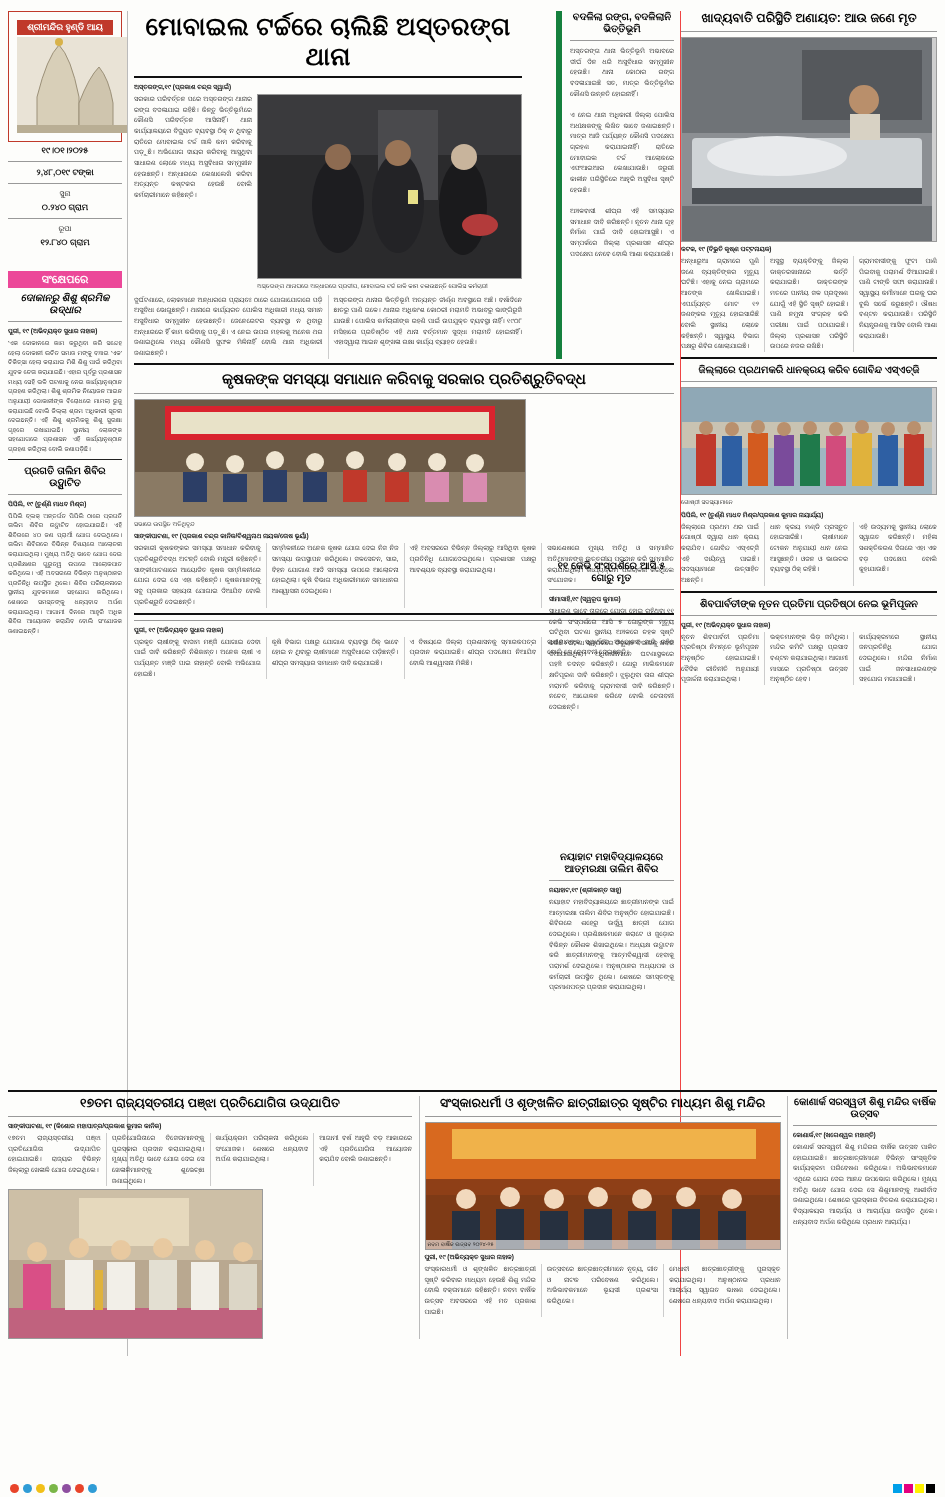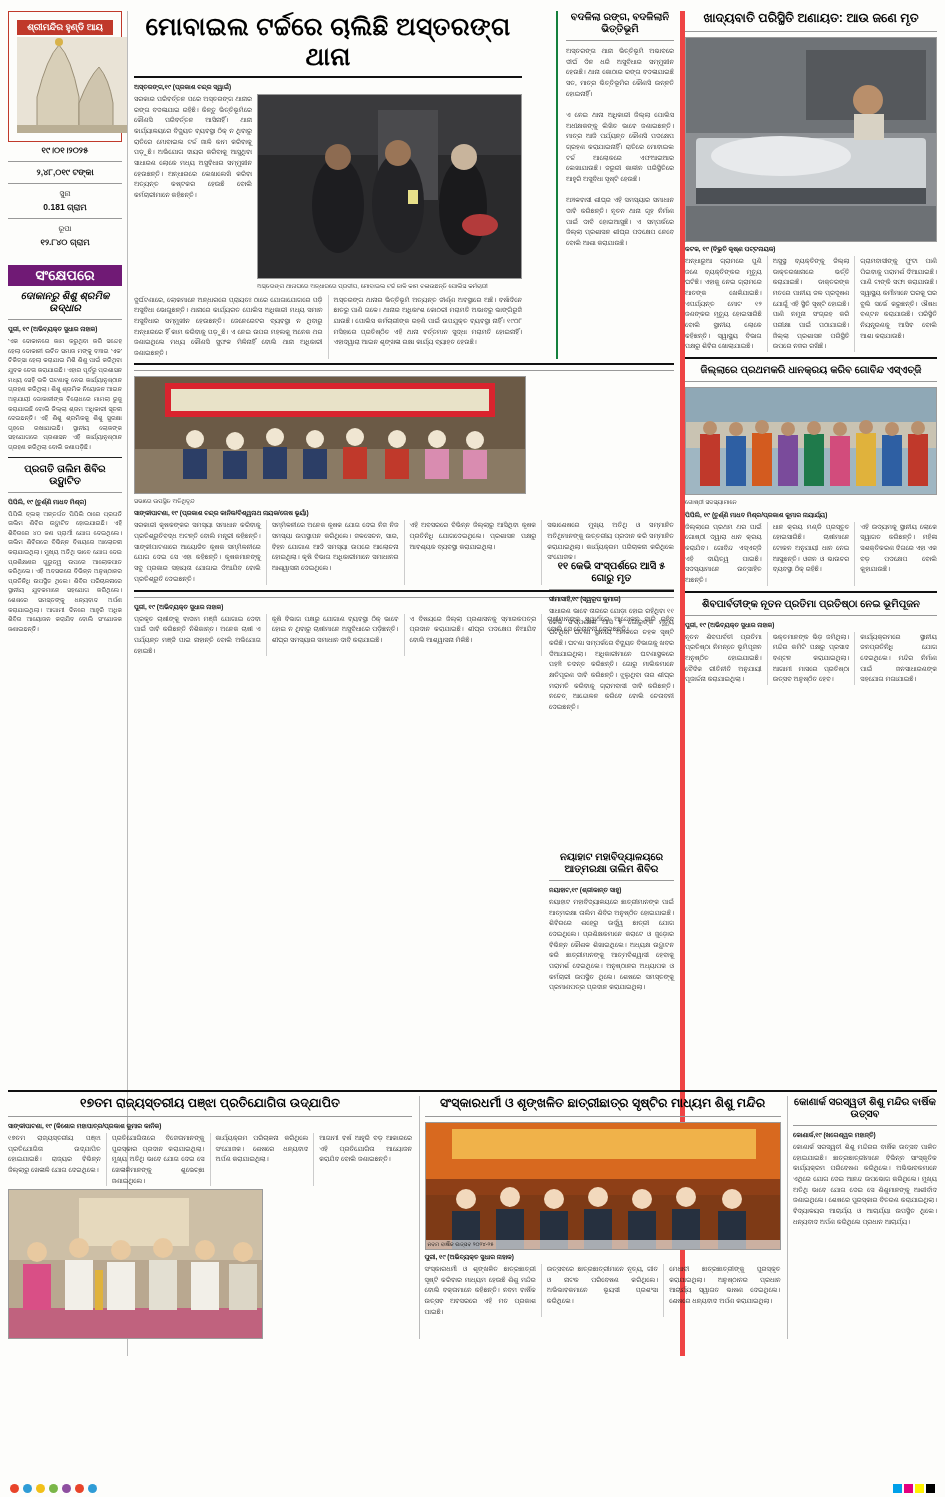--- a/index.html
+++ b/index.html
@@ -36,21 +36,21 @@
   .mast-date { font-size:11px; line-height:1.5; color:#111; }
   .mast-right { display:flex; align-items:center; gap:10px; }
   .mast-title { font-size:34px; font-weight:bold; letter-spacing:1px; }
   .mast-pageno { font-size:30px; font-weight:bold; border-left:2px solid #111; padding-left:12px; }
 
   
   .cols { display:flex; gap:6px; margin-top:5px; height:1345px; }
   .col { position:relative; }
   .c1 { width:120px; border-right:1px solid #bbb; padding-right:5px; }
   .c-mid { width:540px; }
-  .c-right { width:258px; border-left:5px solid #ef4444; }
+  .c-right { width:258px; border-left:1px solid #ef4444; }
 
   .hl { border-top:1px solid #222; margin:5px 0; }
   .hl.thin { border-top:1px solid #999; }
 
   
   .body-text {
     font-size:6.6px; line-height:1.62; text-align:justify; color:#1a1a1a;
     hyphens:auto; word-break:break-word;
   }
   .body-text.sm { font-size:6.2px; line-height:1.55; }
@@ -70,21 +70,21 @@
   .colsplit { display:flex; gap:5px; }
   .colsplit > div { flex:1; }
   .colsplit > div + div { border-left:1px solid #ccc; padding-left:5px; }
 
   
   .temple-box { border:1px solid #c0392b; padding:8px; text-align:center; }
   .temple-title { background:#c0392b; color:#fff; font-size:9px; font-weight:bold; padding:2px; line-height:1.25; }
   .temple-img { height:96px; background:linear-gradient(#e8e2d5,#cfc6b2); margin-top:2px; position:relative; }
   .rate-line { font-size:8.5px; text-align:center; margin-top:3px; font-weight:bold; }
   .rate-line.small { font-size:7.5px; font-weight:normal; }
-  .sanksep { background:#701a75; color:#fff; font-size:14px; font-weight:bold; text-align:center; padding:2px 0; margin-top:17px; }
+  .sanksep { background:#ec4899; color:#fff; font-size:11px; font-weight:bold; text-align:center; padding:2px 0; margin-top:23px; }
 
   
   .bottom-strip {
     position:absolute; left:0; bottom:0; width:945px; height:18px;
     display:flex; align-items:center; justify-content:space-between; padding:0 10px;
   }
   .dots { display:flex; gap:4px; }
   .dot { width:9px; height:9px; border-radius:50%; }
   .swatches { display:flex; gap:2px; }
   .sw { width:9px; height:9px; } .mt3{margin-top:3px;} .mt5{margin-top:4px;font-style:italic;}
@@ -110,21 +110,21 @@
             <circle cx="42" cy="5" r="4" fill="#d8b24a"></circle>
             <rect x="0" y="88" width="110" height="8" fill="#b9ae94"></rect>
           </svg>
         </div>
       </div>
       <div class="rate-line">୧୯।୦୧।୨୦୨୫</div>
       <div class="hl thin"></div>
       <div class="rate-line">୨,୪୮,୦୧୯ ଟଙ୍କା</div>
       <div class="hl thin"></div>
       <div class="rate-line small">ସୁନା</div>
-      <div class="rate-line">0.181 ଗ୍ରାମ</div>
+      <div class="rate-line">୦.୨୪୦ ଗ୍ରାମ</div>
       <div class="hl thin"></div>
       <div class="rate-line small">ରୂପା</div>
       <div class="rate-line">୧୨.୮୪୦ ଗ୍ରାମ</div>
 
       <div class="sanksep">ସଂକ୍ଷେପରେ</div>
 
       <div class="hd hd-sm mt5">ଦୋକାନରୁ ଶିଶୁ ଶ୍ରମିକ ଉଦ୍ଧାର</div>
       <div class="hl thin"></div>
       <div class="byline">ପୁରୀ, ୧୯ (ଅଭିବ୍ୟକ୍ତ ସୁଧାର ନାହାକ)</div>
       <div class="body-text sm">'ଏକ ଦୋକାନରେ କାମ କରୁଥିବା କରି ସନ୍ଦେହ ହେଲା ଦୋକାନୀ ଉଚିତ ସମାଜ ମଙ୍କୁ ବଞ୍ଚାଇ 'ଏକ' ଚିକିତ୍ସା ହେଲା କରାଯାଇ ମିଶି ଶିଶୁ ପାଇଁ କରିଥିବା ଯୁବକ ଚେତା କରାଯାଇଛି। ଏହାର ପୂର୍ବରୁ ପ୍ରଶାସନ ମଧ୍ୟ ସେହି ଭଳି ଘଟଣାକୁ ନେଇ କାର୍ଯ୍ୟାନୁଷ୍ଠାନ ଗ୍ରହଣ କରିଥିଲା। ଶିଶୁ ଶ୍ରମିକ ନିୟୋଜନ ଆଇନ ଅନୁଯାୟୀ ଦୋକାନୀଙ୍କ ବିରୋଧରେ ମାମଲା ରୁଜୁ କରାଯାଇଛି ବୋଲି ଜିଲ୍ଲା ଶ୍ରମ ଅଧିକାରୀ ସୂଚନା ଦେଇଛନ୍ତି। ଏହି ଶିଶୁ ଶ୍ରମିକକୁ ଶିଶୁ ସୁରକ୍ଷା ଗୃହରେ ରଖାଯାଇଛି। ସ୍ଥାନୀୟ ଲୋକଙ୍କ ସହଯୋଗରେ ପ୍ରଶାସନ ଏହି କାର୍ଯ୍ୟାନୁଷ୍ଠାନ ଗ୍ରହଣ କରିଥିଲା ବୋଲି ଜଣାପଡ଼ିଛି।</div>
@@ -163,34 +163,35 @@
               </div>
               <div class="body-text mt3" style="font-size:6px;">ଅସ୍ତରଙ୍ଗ ଥାନାଘରେ ଅନ୍ଧାରରେ ପ୍ରଦୀପ, ମୋବାଇଲ ଟର୍ଚ୍ଚ ଜାଳି କାମ ଚଳାଉଛନ୍ତି ପୋଲିସ କର୍ମଚାରୀ</div>
             </div>
           </div>
           <div class="colsplit mt3">
             <div class="body-text">ଦୁର୍ଘଟଣାରେ, ଲୋକମାନେ ଅନ୍ଧାରରେ ପ୍ରାୟତଃ ଠାରେ ଯୋଗାଯୋଗରେ ପଡ଼ି ଅସୁବିଧା ଭୋଗୁଛନ୍ତି। ଥାନାରେ କାର୍ଯ୍ୟରତ ପୋଲିସ ଅଧିକାରୀ ମଧ୍ୟ ସମାନ ଅସୁବିଧାର ସମ୍ମୁଖୀନ ହେଉଛନ୍ତି। ଜେନେରେଟର ବ୍ୟବସ୍ଥା ନ ଥିବାରୁ ଅନ୍ଧାରରେ ହିଁ କାମ କରିବାକୁ ପଡ଼ୁଛି। ଏ ନେଇ ଉପର ମହଲକୁ ଅନେକ ଥର ଜଣାଇଥିଲେ ମଧ୍ୟ କୌଣସି ସୁଫଳ ମିଳିନାହିଁ ବୋଲି ଥାନା ଅଧିକାରୀ ଜଣାଇଛନ୍ତି।</div>
             <div class="body-text">ଅସ୍ତରଙ୍ଗ ଥାନାର ଭିତ୍ତିଭୂମି ଅତ୍ୟନ୍ତ ଜୀର୍ଣ୍ଣ ଅବସ୍ଥାରେ ଅଛି। ବର୍ଷାଦିନେ ଛାତରୁ ପାଣି ଗଳେ। ଥାନାର ଅଧିକାଂଶ କୋଠରୀ ମରାମତି ଅଭାବରୁ ଭାଙ୍ଗିରୁଜି ଯାଉଛି। ପୋଲିସ କର୍ମଚାରୀଙ୍କ ରହଣି ପାଇଁ ଉପଯୁକ୍ତ ବ୍ୟବସ୍ଥା ନାହିଁ। ୧୯୦୮ ମସିହାରେ ପ୍ରତିଷ୍ଠିତ ଏହି ଥାନା ବର୍ତ୍ତମାନ ସୁଦ୍ଧା ମରାମତି ହୋଇନାହିଁ। ଏହାଦ୍ୱାରା ଆଇନ ଶୃଙ୍ଖଳା ରକ୍ଷା କାର୍ଯ୍ୟ ବ୍ୟାହତ ହେଉଛି।</div>
           </div>
         </div>
 
-        <div style="width:140px; border-left:2px solid #15803d; padding-left:8px;margin-left:20px;">
+        <div style="width:140px; border-left:6px solid #15803d; padding-left:8px;margin-left:20px;">
           <div class="hd hd-sm">ବଦଳିଲା ରଙ୍ଗ, ବଦଳିଲାନି ଭିତ୍ତିଭୂମି</div>
           <div class="hl thin"></div>
           <div class="body-text" style="white-space:pre-line;">ଅସ୍ତରଙ୍ଗ ଥାନା ଭିତ୍ତିଭୂମି ଅଭାବରେ ଦୀର୍ଘ ଦିନ ଧରି ଅସୁବିଧାର ସମ୍ମୁଖୀନ ହେଉଛି। ଥାନା କୋଠାର ରଙ୍ଗ ବଦଳାଯାଇଛି ସତ, ମାତ୍ର ଭିତ୍ତିଭୂମିର କୌଣସି ଉନ୍ନତି ହୋଇନାହିଁ।
 
 ଏ ନେଇ ଥାନା ଅଧିକାରୀ ଜିଲ୍ଲା ପୋଲିସ ଅଧୀକ୍ଷକଙ୍କୁ ଲିଖିତ ଭାବେ ଜଣାଇଛନ୍ତି। ମାତ୍ର ଆଜି ପର୍ଯ୍ୟନ୍ତ କୌଣସି ପଦକ୍ଷେପ ଗ୍ରହଣ କରାଯାଇନାହିଁ। ରାତିରେ ମୋବାଇଲ ଟର୍ଚ୍ଚ ଆଲୋକରେ ଏଫଆଇଆର ଲେଖାଯାଉଛି। ଜରୁରୀ କାଳୀନ ପରିସ୍ଥିତିରେ ଆହୁରି ଅସୁବିଧା ସୃଷ୍ଟି ହେଉଛି।
 
 ଅଞ୍ଚଳବାସୀ ଶୀଘ୍ର ଏହି ସମସ୍ୟାର ସମାଧାନ ଦାବି କରିଛନ୍ତି। ନୂତନ ଥାନା ଗୃହ ନିର୍ମାଣ ପାଇଁ ଦାବି ହୋଇଆସୁଛି। ଏ ସମ୍ପର୍କରେ ଜିଲ୍ଲା ପ୍ରଶାସନ ଶୀଘ୍ର ପଦକ୍ଷେପ ନେବେ ବୋଲି ଆଶା କରାଯାଉଛି।</div>
         </div>
       </div>
 
       <div class="hl" style="border-top:2px solid #111; margin-top:4px;"></div>
 
       <div>
+        <div class="hd hd-lg">କୃଷକଙ୍କ ସମସ୍ୟା ସମାଧାନ କରିବାକୁ ସରକାର ପ୍ରତିଶ୍ରୁତିବଦ୍ଧ</div>
         <div class="hl thin"></div>
         <div class="photo" style="height:118px; width:392px;">
           <svg width="392" height="118" viewBox="0 0 392 118">
             <rect width="392" height="118" fill="#6b5a46"></rect>
             <rect x="30" y="6" width="330" height="34" fill="#d9232e"></rect>
             <rect x="36" y="12" width="318" height="22" fill="#e8e2c8"></rect>
             <rect x="0" y="72" width="392" height="46" fill="#8a7a64"></rect>
             <g fill="#f0e6d2">
               <circle cx="60" cy="62" r="9"></circle>
                 <circle cx="100" cy="64" r="9"></circle>

